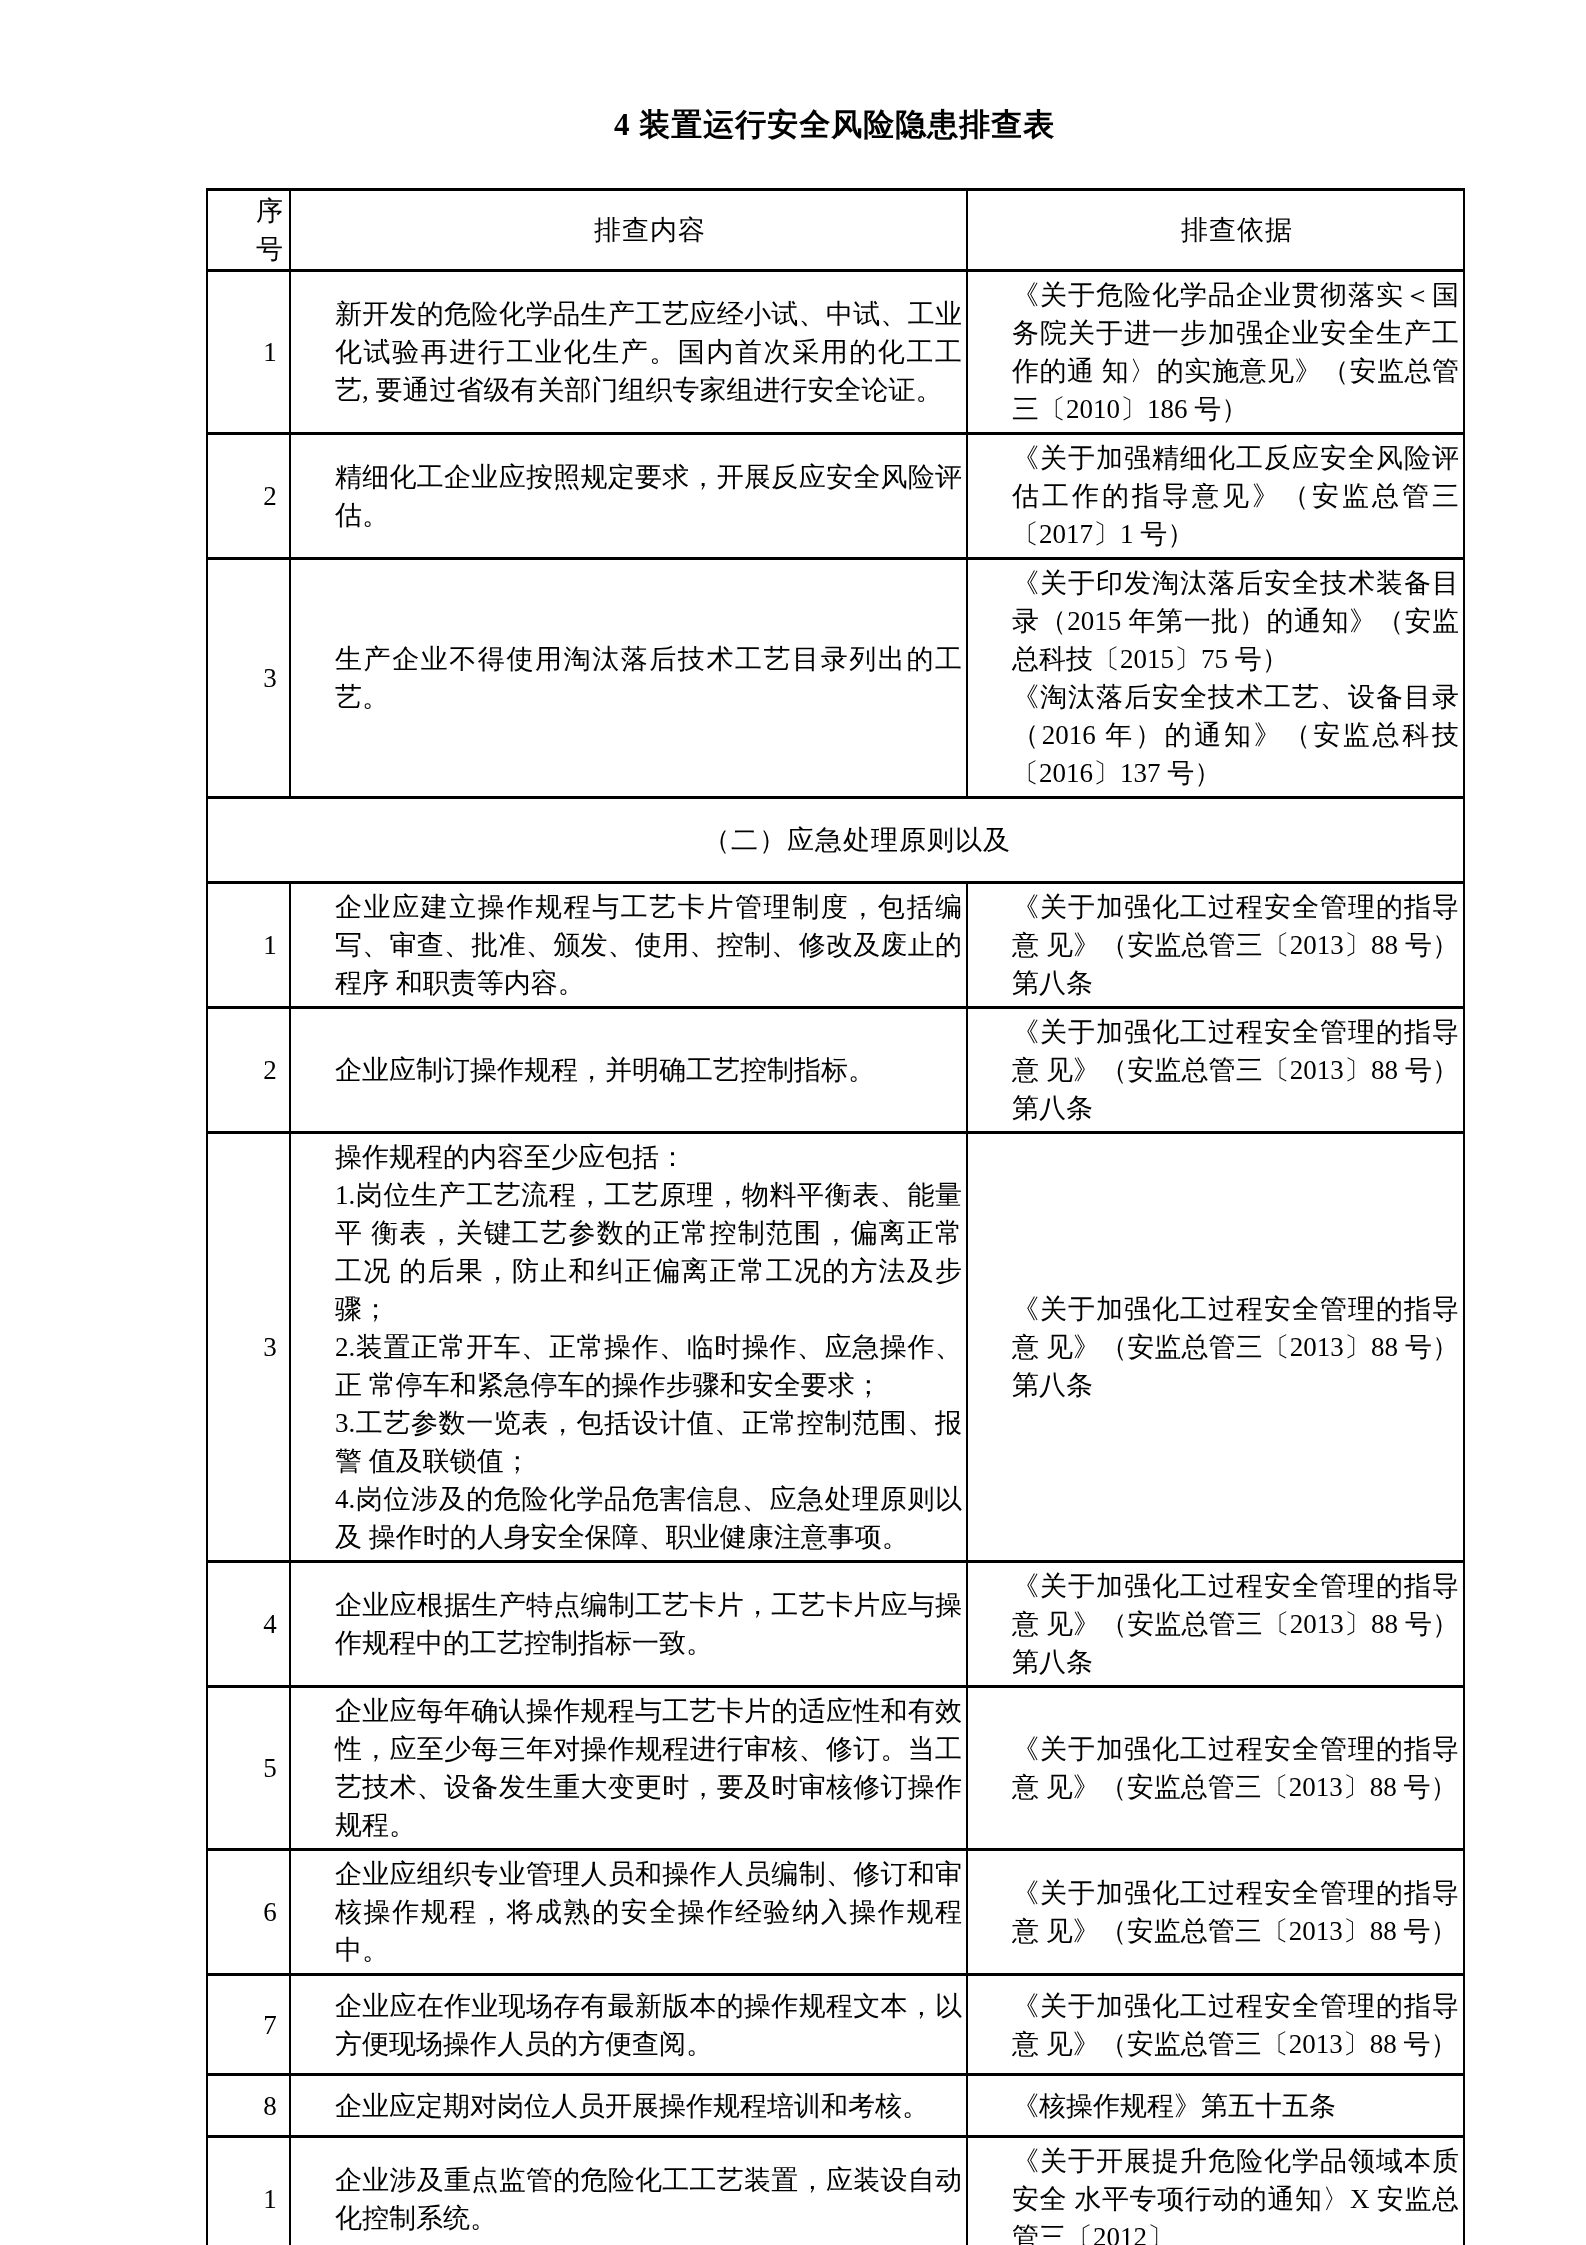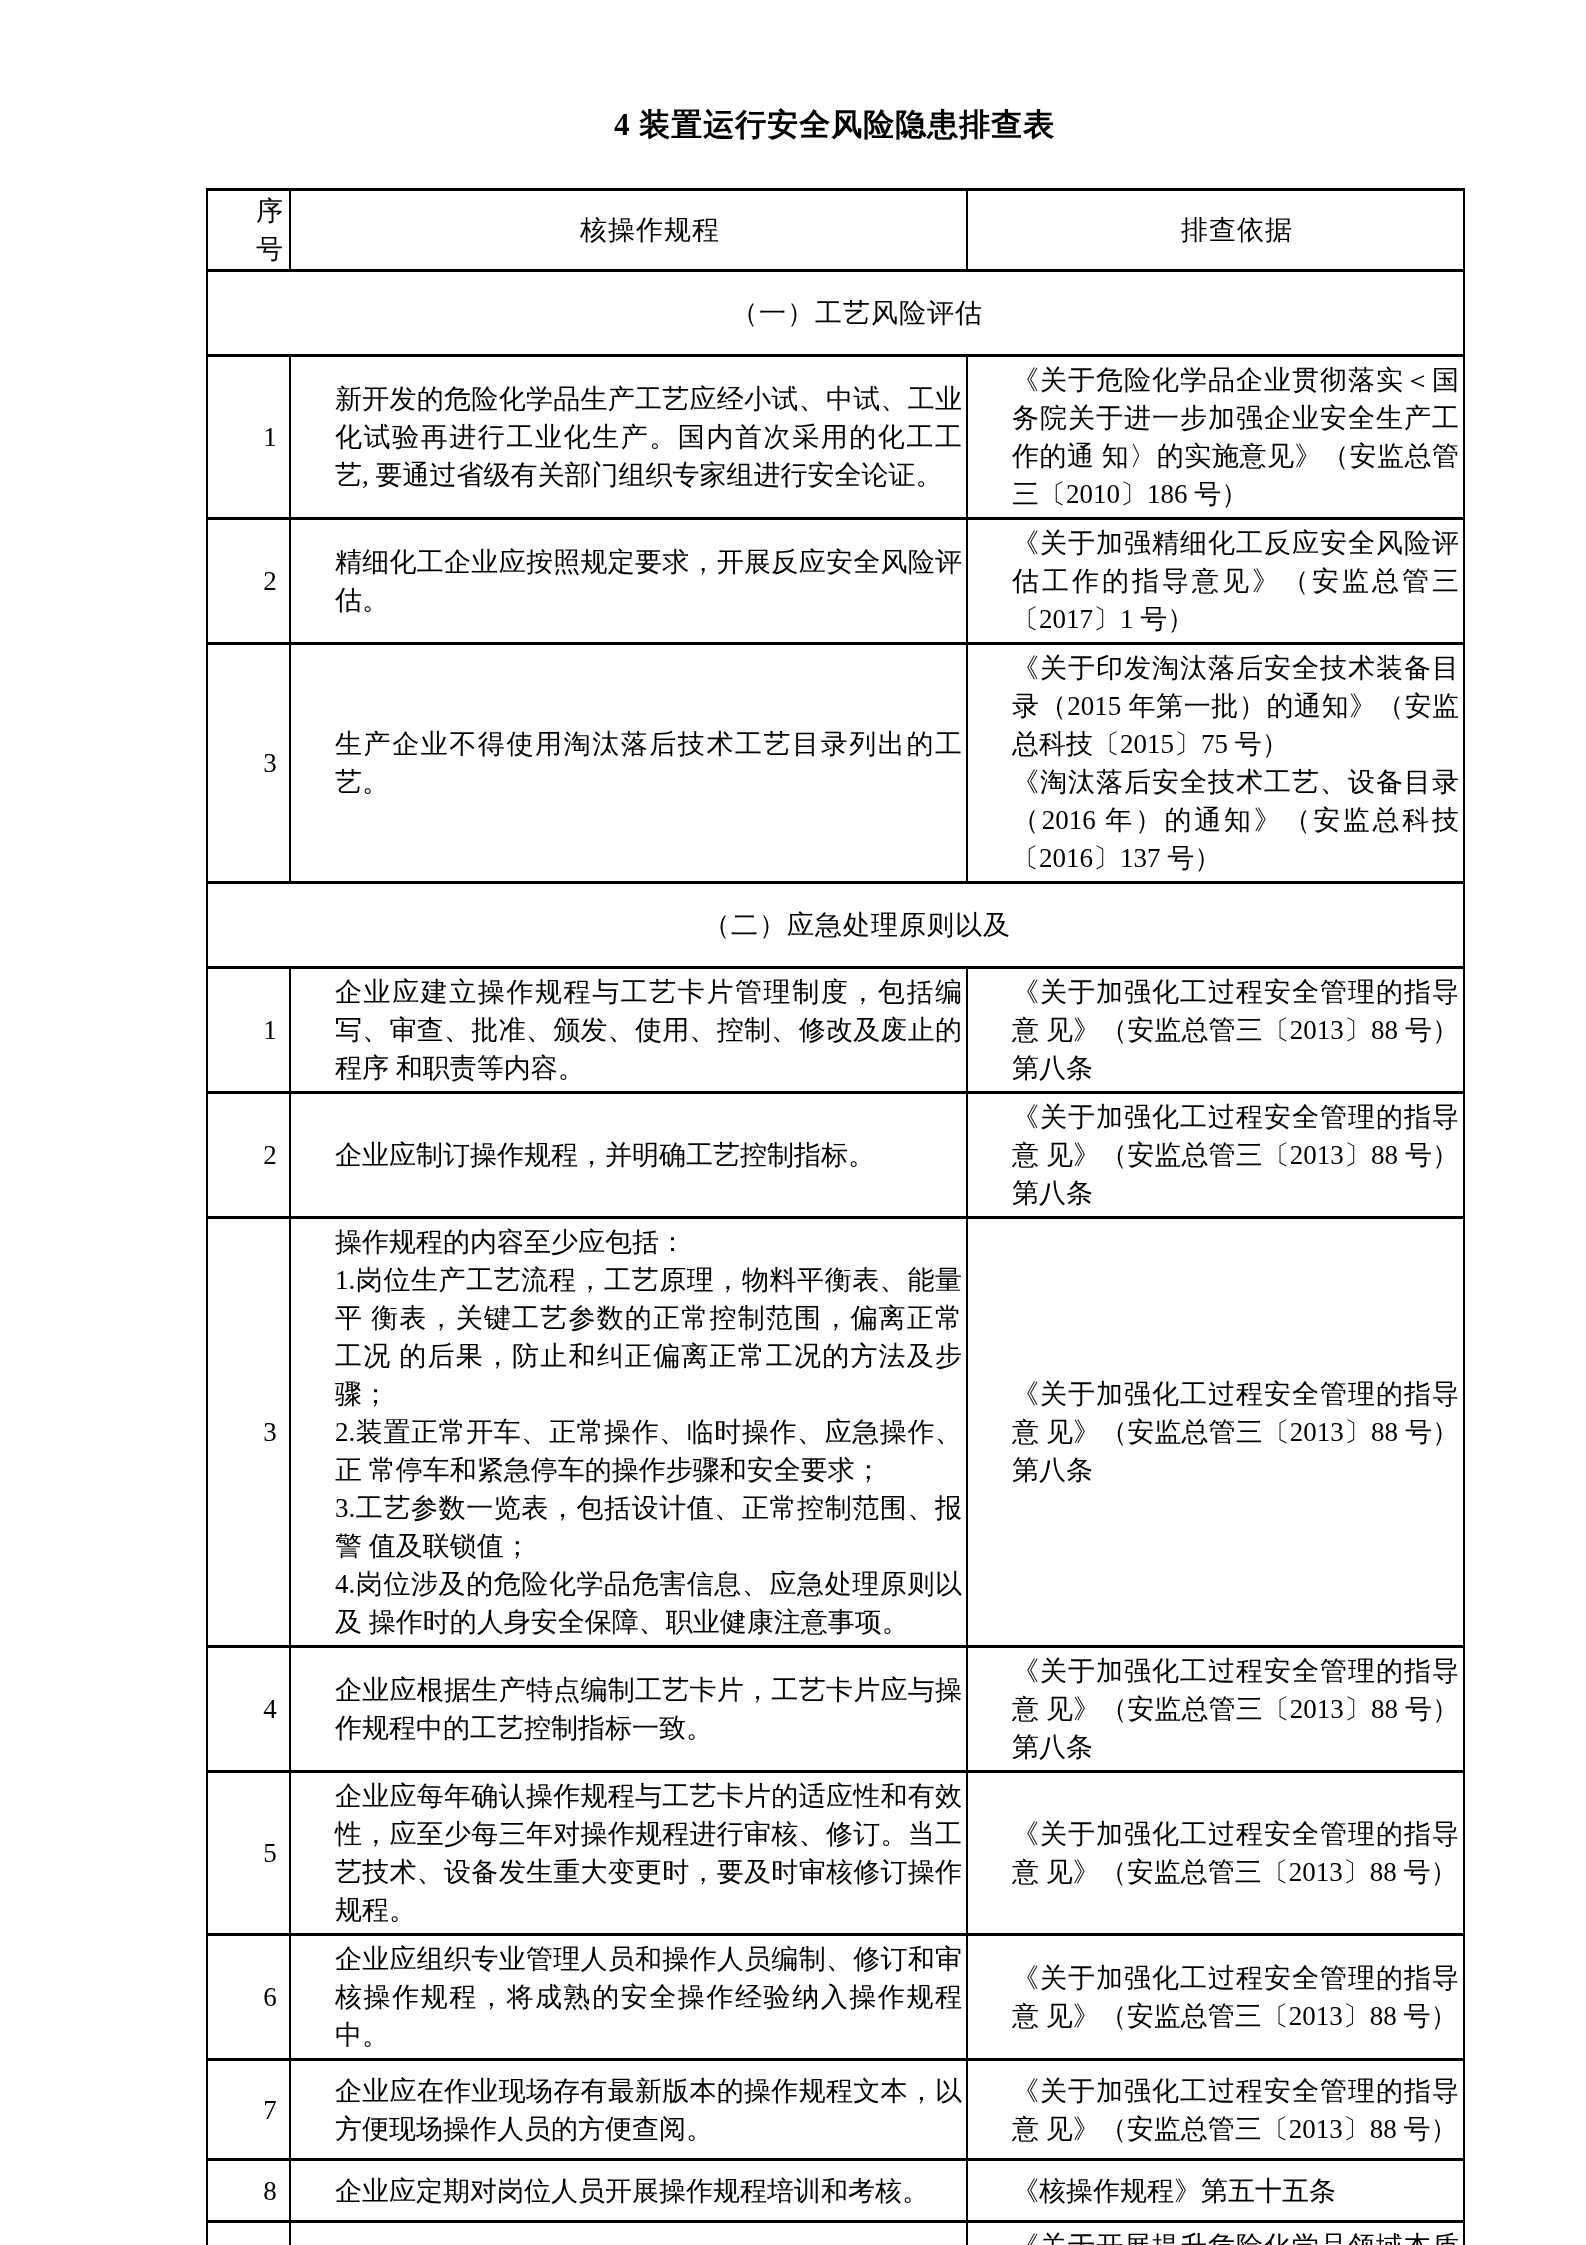--- a/index.html
+++ b/index.html
@@ -87,29 +87,26 @@
 
     <table class="inspection">
       <colgroup>
         <col class="c-no">
         <col class="c-content">
         <col class="c-basis">
       </colgroup>
       <thead>
         <tr>
           <th class="head-cell">序号</th>
-          <th class="head-cell">核操作规程</th>
+          <th class="head-cell">排查内容</th>
           <th class="head-cell">排查依据</th>
         </tr>
       </thead>
       <tbody>
 
-        <tr>
-          <td class="section-cell" colspan="3">（一）工艺风险评估</td>
-        </tr>
         <tr style="height:142px;">
           <td class="no-cell">1</td>
           <td class="content-cell">新开发的危险化学品生产工艺应经小试、中试、工业 化试验再进行工业化生产。国内首次采用的化工工艺, 要通过省级有关部门组织专家组进行安全论证。</td>
           <td class="basis-cell">《关于危险化学品企业贯彻落实＜国务院关于进一步加强企业安全生产工作的通 知〉的实施意见》（安监总管三〔2010〕186 号）</td>
         </tr>
         <tr style="height:106px;">
           <td class="no-cell">2</td>
           <td class="content-cell">精细化工企业应按照规定要求，开展反应安全风险评 估。</td>
           <td class="basis-cell">《关于加强精细化工反应安全风险评估工作的指导意见》（安监总管三〔2017〕1 号）</td>
         </tr>

